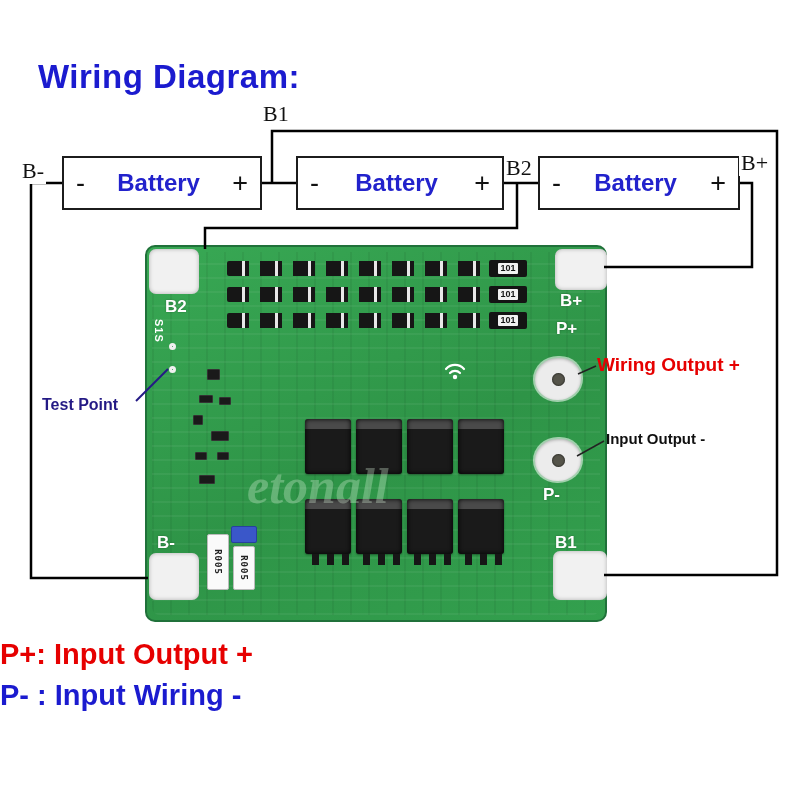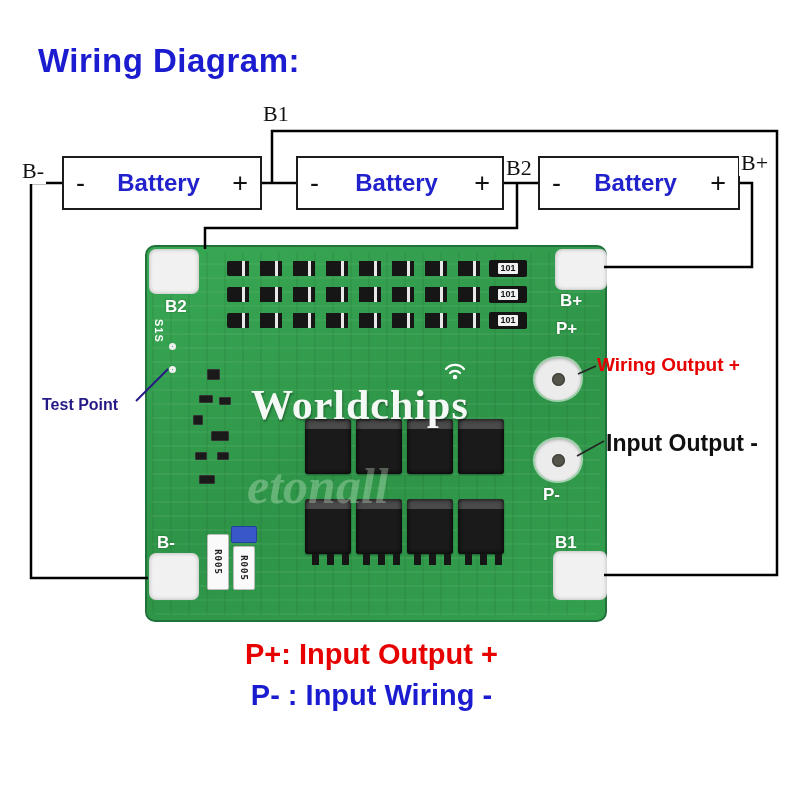--- a/index.html
+++ b/index.html
@@ -1,21 +1,21 @@
 <!DOCTYPE html>
 <html><head>
 <meta charset="utf-8">
 <style>
   * { margin:0; padding:0; box-sizing:border-box; }
   html,body { width:800px; height:800px; background:#ffffff; font-family:"Liberation Sans",sans-serif; }
   #stage { position:relative; width:800px; height:800px; overflow:hidden; background:#fff; }
   .abs { position:absolute; }
 
   
-  .title { left:38px; top:42px; font-size:33px; font-weight:bold; color:#1b1bcf; letter-spacing:.5px; z-index:20; }
+  .title { left:38px; top:58px; font-size:33px; font-weight:bold; color:#1b1bcf; letter-spacing:.5px; z-index:20; }
 
   
   .battery { top:156px; height:54px; border:2px solid #1c1c1c; background:#fff; display:flex;
              align-items:center; justify-content:space-between; padding:0 12px; z-index:15; }
   .battery .sign { font-size:27px; color:#111; }
   .battery .bname { font-size:24px; font-weight:bold; color:#2222cc; }
   #bat1 { left:62px; width:200px; } #bat2 { left:296px; width:208px; } #bat3 { left:538px; width:202px; }
 
   
   .wlabel { font-family:"Liberation Serif",serif; font-size:22px; color:#111; z-index:20; background:#fff; padding:0 2px; }
@@ -83,24 +83,24 @@
   .signal { position:absolute; left:296px; top:114px; z-index:4; }
 
   .wm1 { position:absolute; left:104px; top:134px; font-family:"Liberation Serif",serif; font-size:42px; font-weight:bold;
          color:#ffffff; opacity:.95; text-shadow:1px 2px 2px rgba(0,0,0,.35); z-index:6; letter-spacing:1px; }
   .wm2 { position:absolute; left:100px; top:210px; font-family:"Liberation Serif",serif; font-style:italic;
          font-size:50px; font-weight:bold; color:#d9f2d9; opacity:.32; z-index:5; }
 
   
   .test-point { left:42px;  top:396px; font-size:16px; font-weight:bold; color:#241a85; z-index:20; }
   .io-plus    { left:597px; top:354px; font-size:19px; font-weight:bold; color:#e60000; z-index:20; }
-  .io-minus   { left:606px; top:430px; font-size:23px; font-weight:bold; color:#101010; z-index:20; }
-
-  
-  .legend { position:absolute; left:0; top:638px; width:743px; text-align:center; z-index:20; }
+  .io-minus   { left:606px; top:430px; font-size:15px; font-weight:bold; color:#101010; z-index:20; }
+
+  
+  .legend { position:absolute; left:0; top:638px; width:743px; text-align:left; z-index:20; }
   .legend .l1 { font-size:29px; font-weight:bold; color:#e60000; margin-bottom:8px; }
   .legend .l2 { font-size:29px; font-weight:bold; color:#1b1bcf; }
 </style>
 </head>
 <body>
 
 <div id="stage">
 
   <div class="abs title">Wiring Diagram:</div>
 
@@ -193,21 +193,20 @@
     <div class="s1s">S1S</div>
     <div class="tphole" id="tp1"></div>
     <div class="tphole" id="tp2"></div>
 
     <svg class="signal" width="24" height="20" viewBox="0 0 24 20">
       <circle cx="12" cy="16" r="2.2" fill="#ffffff"></circle>
       <path d="M7,12 a7,7 0 0 1 10,0" stroke="#ffffff" stroke-width="2.2" fill="none" stroke-linecap="round"></path>
       <path d="M3,8 a12,12 0 0 1 18,0" stroke="#ffffff" stroke-width="2.2" fill="none" stroke-linecap="round"></path>
     </svg>
 
-    <div class="wm1">Worldchips</div>
     <div class="wm2">etonall</div>
   </div>
 
   <svg class="wires" width="800" height="800" viewBox="0 0 800 800">
     <polyline points="62,183 31,183 31,578 148,578" fill="none" stroke="#000" stroke-width="2.5"></polyline>
     <line x1="262" y1="183" x2="296" y2="183" stroke="#000" stroke-width="2.5"></line>
     <polyline points="272,183 272,131 777,131 777,575 604,575" fill="none" stroke="#000" stroke-width="2.5"></polyline>
     <line x1="504" y1="183" x2="538" y2="183" stroke="#000" stroke-width="2.5"></line>
     <polyline points="517,183 517,228 205,228 205,249" fill="none" stroke="#000" stroke-width="2.5"></polyline>
     <polyline points="740,183 752,183 752,267 604,267" fill="none" stroke="#000" stroke-width="2.5"></polyline>

